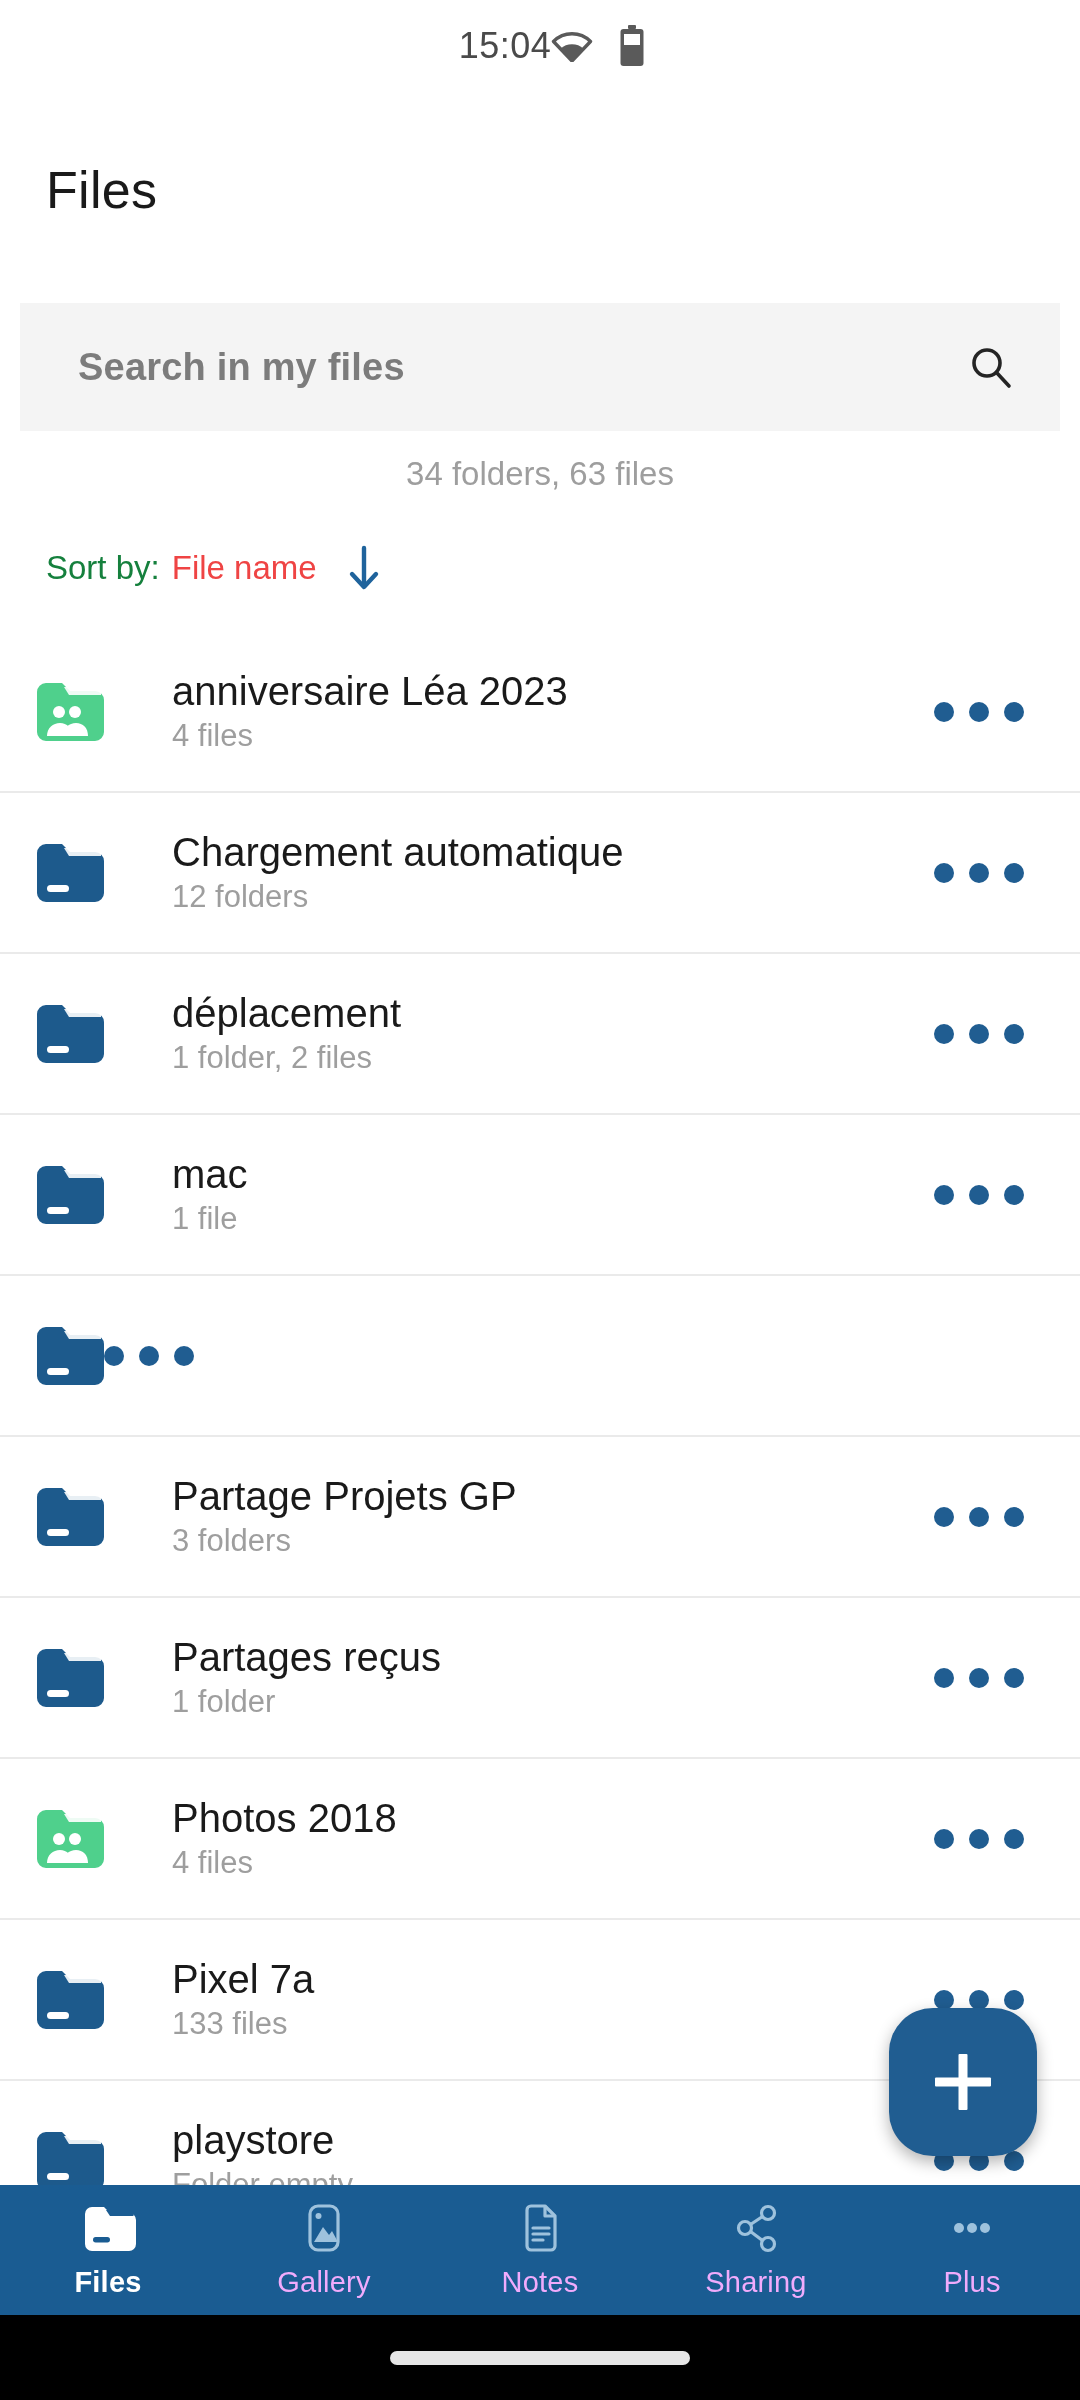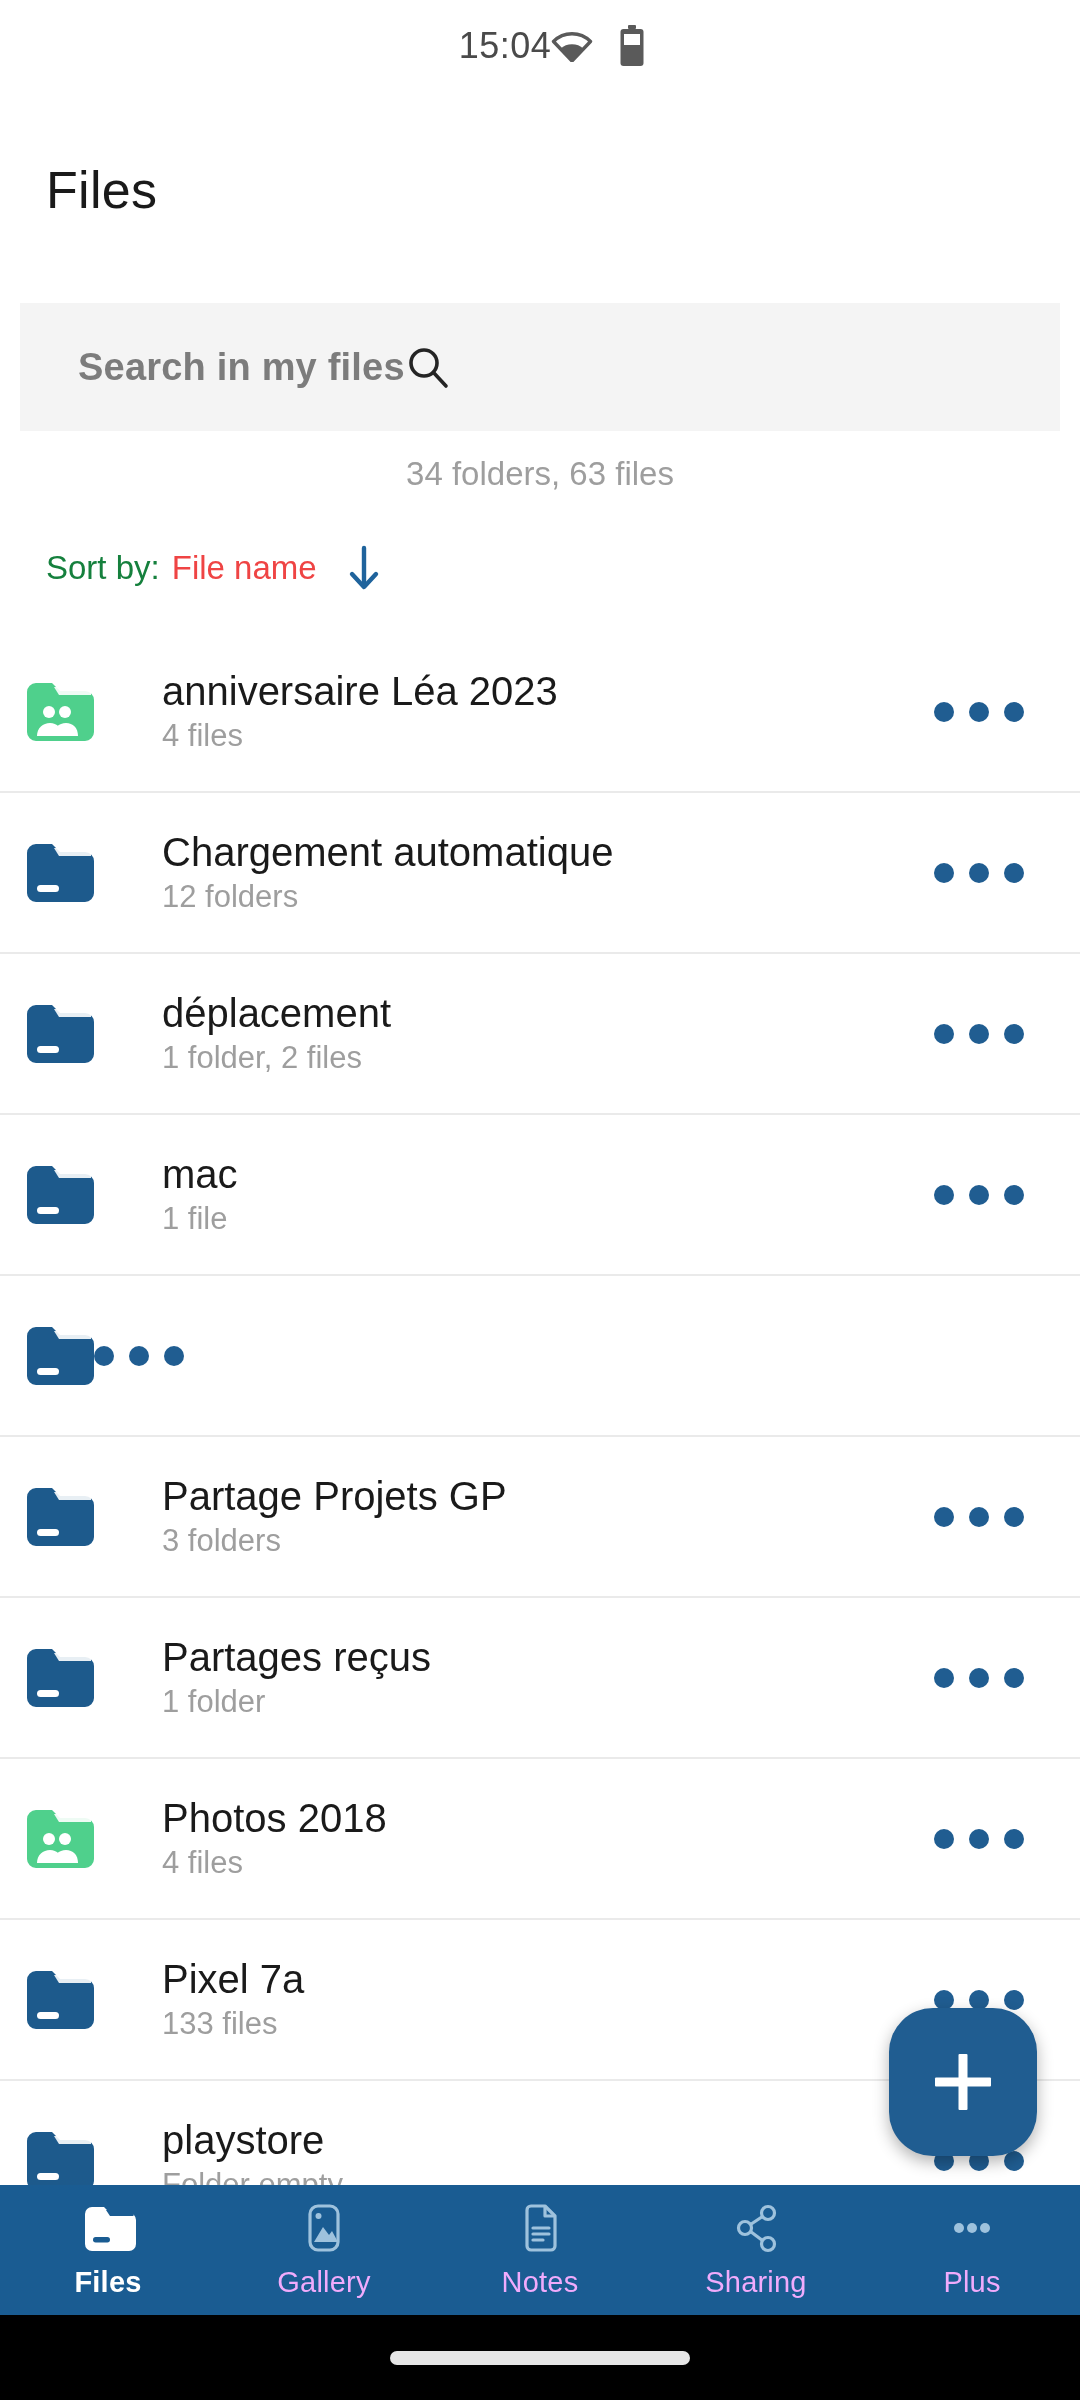--- a/index.html
+++ b/index.html
@@ -26,21 +26,21 @@
   .page-title{
     position:absolute; top:160px; left:46px;
     font-size:52px; color:#1a1a1a; font-weight:400; letter-spacing:.3px;
   }
 
   
   .search-bar{
     position:absolute; top:303px; left:20px;
     width:1040px; height:128px;
     background:#f4f4f4;
-    display:flex; align-items:center; 
+    display:flex; align-items:center; justify-content:space-between;
     padding:0 46px 0 58px;
   }
   .search-placeholder{ font-size:38px; color:#7c7c7c; font-weight:700; letter-spacing:.2px;}
   .search-ic{ width:46px; height:46px; display:block; }
 
   
   .count-line{
     position:absolute; top:455px; left:0; width:1080px;
     text-align:center; font-size:33px; color:#9e9e9e;
   }
@@ -56,21 +56,21 @@
 
   
   .file-list{
     position:absolute; top:632px; left:0; width:1080px;
     height:1580px; overflow:hidden;
   }
   .file-row{
     position:relative; height:161px; width:1080px;
     display:flex; align-items:center;
     border-bottom:2px solid #eaeaea;
-    padding:0 46px 0 18px;
+    padding:0 46px 0 28px;
   }
   .folder-ic{ width:76px; height:76px; flex:0 0 76px; display:block; }
   .row-texts{ flex:1 1 auto; margin-left:68px; display:flex; flex-direction:column; gap:8px; }
   .row-title{ font-size:40px; color:#1a1a1a; line-height:1.05; white-space:nowrap; }
   .row-sub{ font-size:31px; color:#9e9e9e; line-height:1.05; }
   .row-menu{ flex:0 0 auto; display:flex; gap:15px; padding-right:10px; }
   .row-menu i{ width:20px; height:20px; border-radius:50%; background:#205d91; display:block; }
 
   
   .fab{

